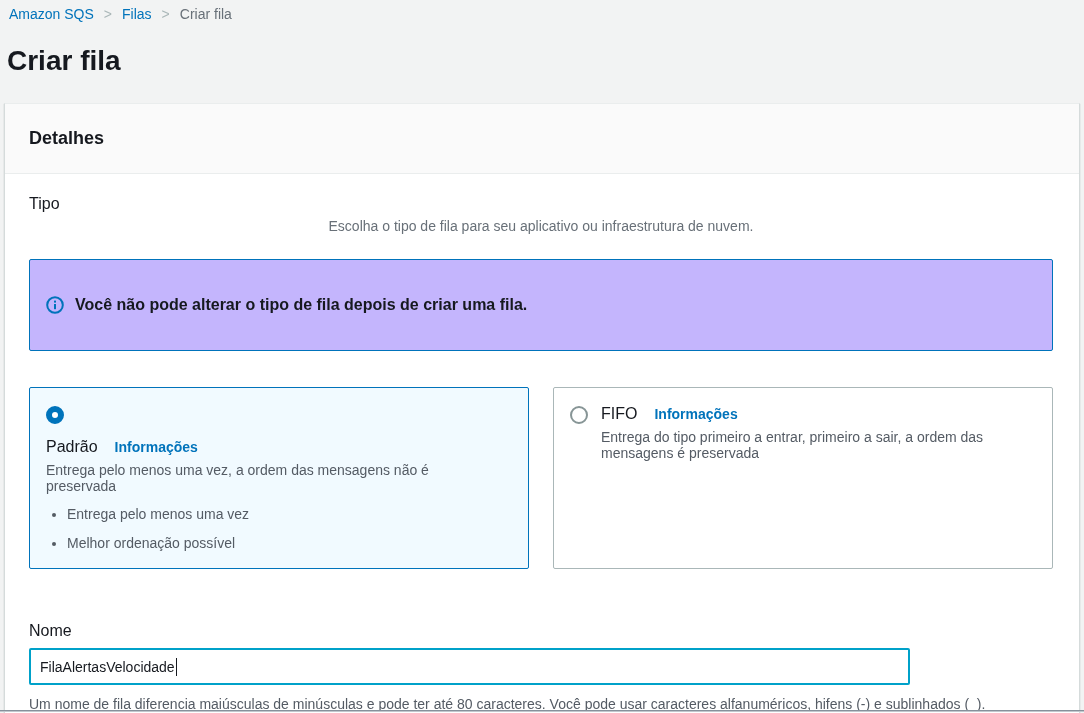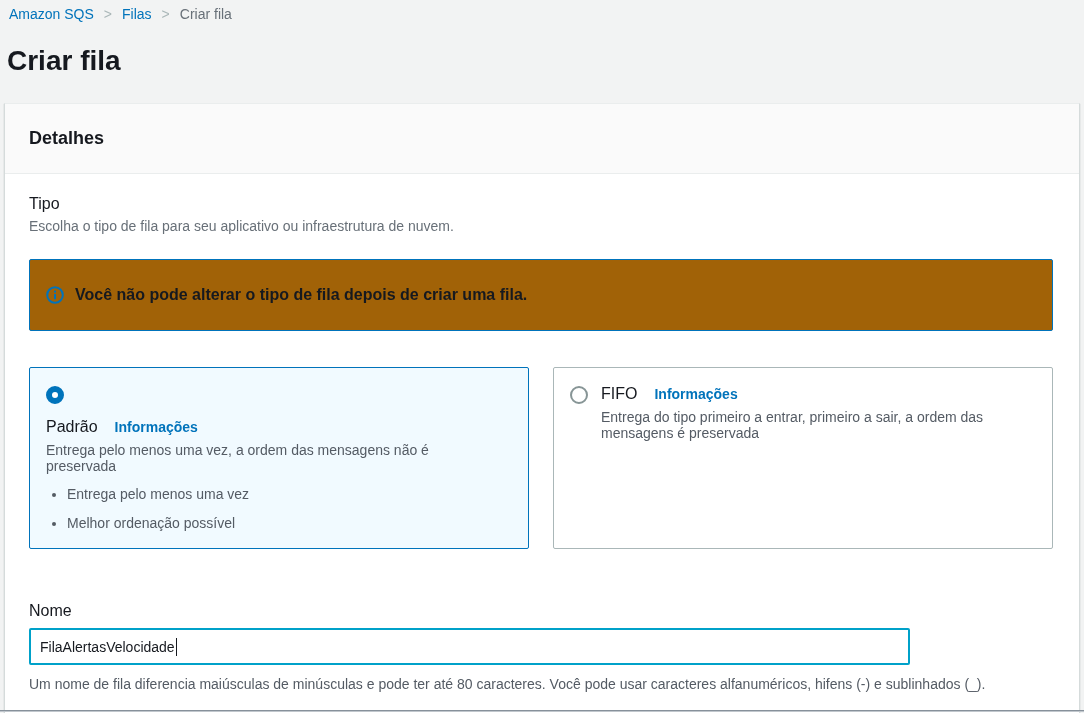--- a/index.html
+++ b/index.html
@@ -62,30 +62,31 @@
   .field-label {
     font-size:16px;
     line-height:19px;
     color:#16191f;
   }
   .field-desc {
     font-size:14px;
     line-height:18px;
     color:#687078;
     margin-top:4px;
+    text-align:center;
   }
 
   
   .alert {
     margin-top:24px;
-    background:#a16207;
+    background:#c4b5fd;
     border:1px solid #0073bb;
     border-radius:2px;
     padding:4px 16px;
-    height:72px;
+    height:92px;
     display:flex;
     align-items:center;
     gap:11px;
   }
   .alert-icon { flex:0 0 auto; display:flex; }
   .alert-text {
     font-size:16px;
     font-weight:700;
     color:#16191f;
   }

